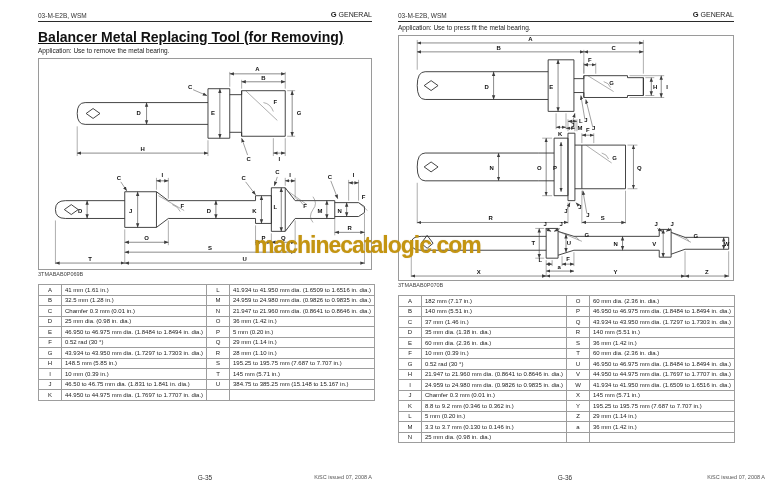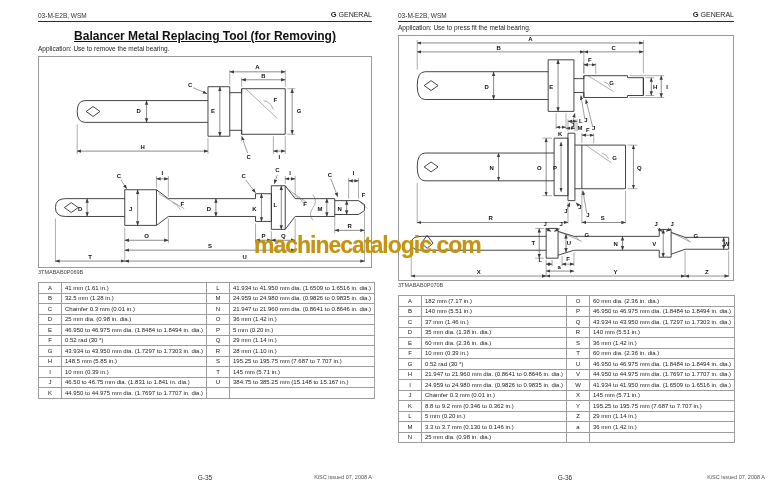--- a/index.html
+++ b/index.html
@@ -8,21 +8,21 @@
     font-family:"Liberation Sans","DejaVu Sans",sans-serif;color:#1a1a1a;
     overflow:hidden;
   }
   .page{position:absolute;top:10px;height:472px;}
   #page-left{left:38px;width:334px;}
   #page-right{left:398px;width:336px;}
   .hdr{display:flex;justify-content:space-between;align-items:flex-end;
        border-bottom:1px solid #2b2b2b;padding-bottom:2px;font-size:6.5px;color:#333;}
   .hdr .sec{font-size:7px;color:#222;}
   .hdr .sec b{font-size:7.5px;}
-  .title{margin-top:7px;font-size:12px;font-weight:bold;text-decoration:underline;color:#111;text-align:center;}
+  .title{margin-top:7px;font-size:14px;font-weight:bold;text-decoration:underline;color:#111;}
   .app{margin-top:2px;font-size:6.5px;color:#222;}
   .diagbox{margin-top:4px;border:1px solid #9a9a9a;background:#fff;position:relative;}
   #page-left .diagbox{height:210px;}
   #page-right .diagbox{height:244px;}
   .diagbox svg{display:block;width:100%;height:100%;}
   .figcode{font-size:5.5px;color:#444;margin-top:1px;}
   table.dims{border-collapse:collapse;width:100%;margin-top:7px;table-layout:fixed;
              border:1px solid #555;}
   table.dims td{border:1px solid #9d9d9d;font-size:6px;color:#222;
                 padding:1px 3px;height:7.5px;overflow:hidden;white-space:nowrap;}

